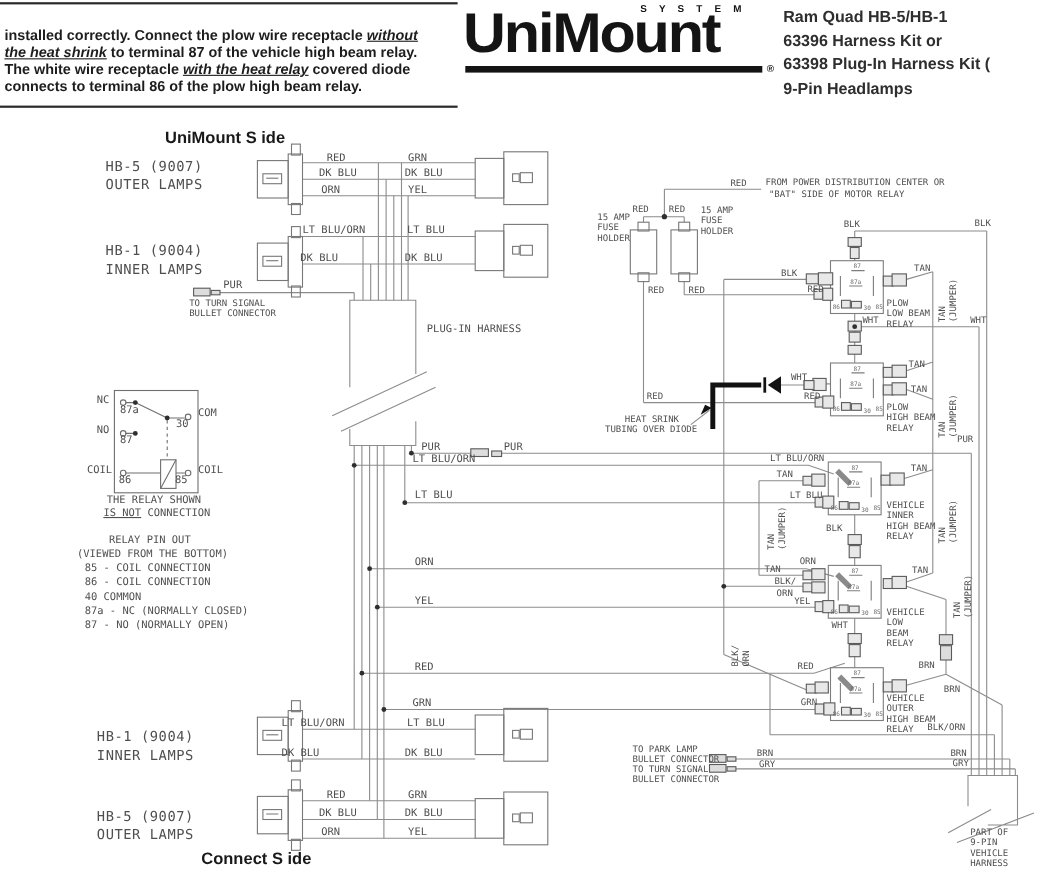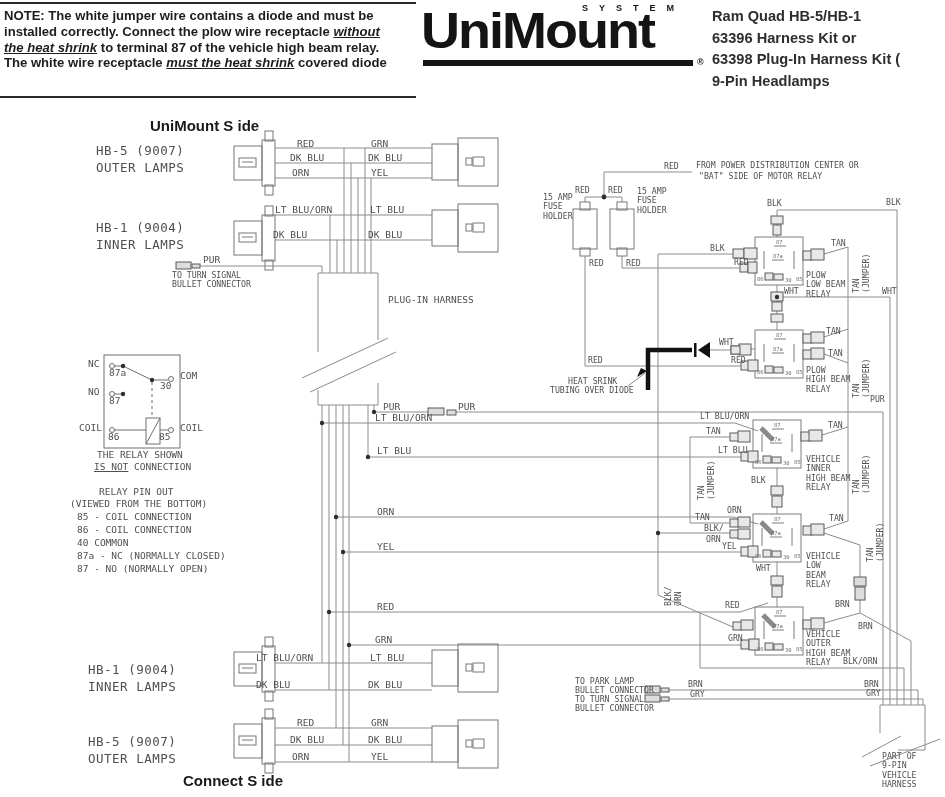--- a/index.html
+++ b/index.html
@@ -27,24 +27,25 @@
          line-height:21.5px;color:#2e2e2e;white-space:pre-line}
   svg{position:absolute;left:0;top:0}
 </style>
 </head>
 <body>
 
 <div class="stage">
 
   <div class="rule" style="left:0;top:2px;width:416px"></div>
   <div class="note">
-    <span>NOTE:  The white jumper wire contains a diode and must be</span><br>
+    <br>
     <span>installed correctly. Connect the plow wire receptacle </span><span class="iu">without</span><br>
     <span class="iu">the heat shrink</span><span> to terminal 87 of the vehicle high beam relay.</span><br>
-    <span>The white wire receptacle </span><span class="iu">must the heat shrink</span><span> covered diode</span><br>
+    <span>The white wire receptacle </span><span class="iu">with the heat relay</span><span> covered diode</span><br>
+    <span>connects to terminal 86 of the plow high beam relay.</span>
   </div>
   <div class="rule" style="left:0;top:96px;width:416px"></div>
 
   <div class="logoword">UniMount</div>
   <div class="logosys">SYSTEM</div>
   <div class="logobar"></div>
   <div class="logoreg">®</div>
   <div class="title lbm" style="font-family:'Liberation Sans',sans-serif">Ram Quad HB-5/HB-1
 63396 Harness Kit or
 63398 Plug-In Harness Kit (

